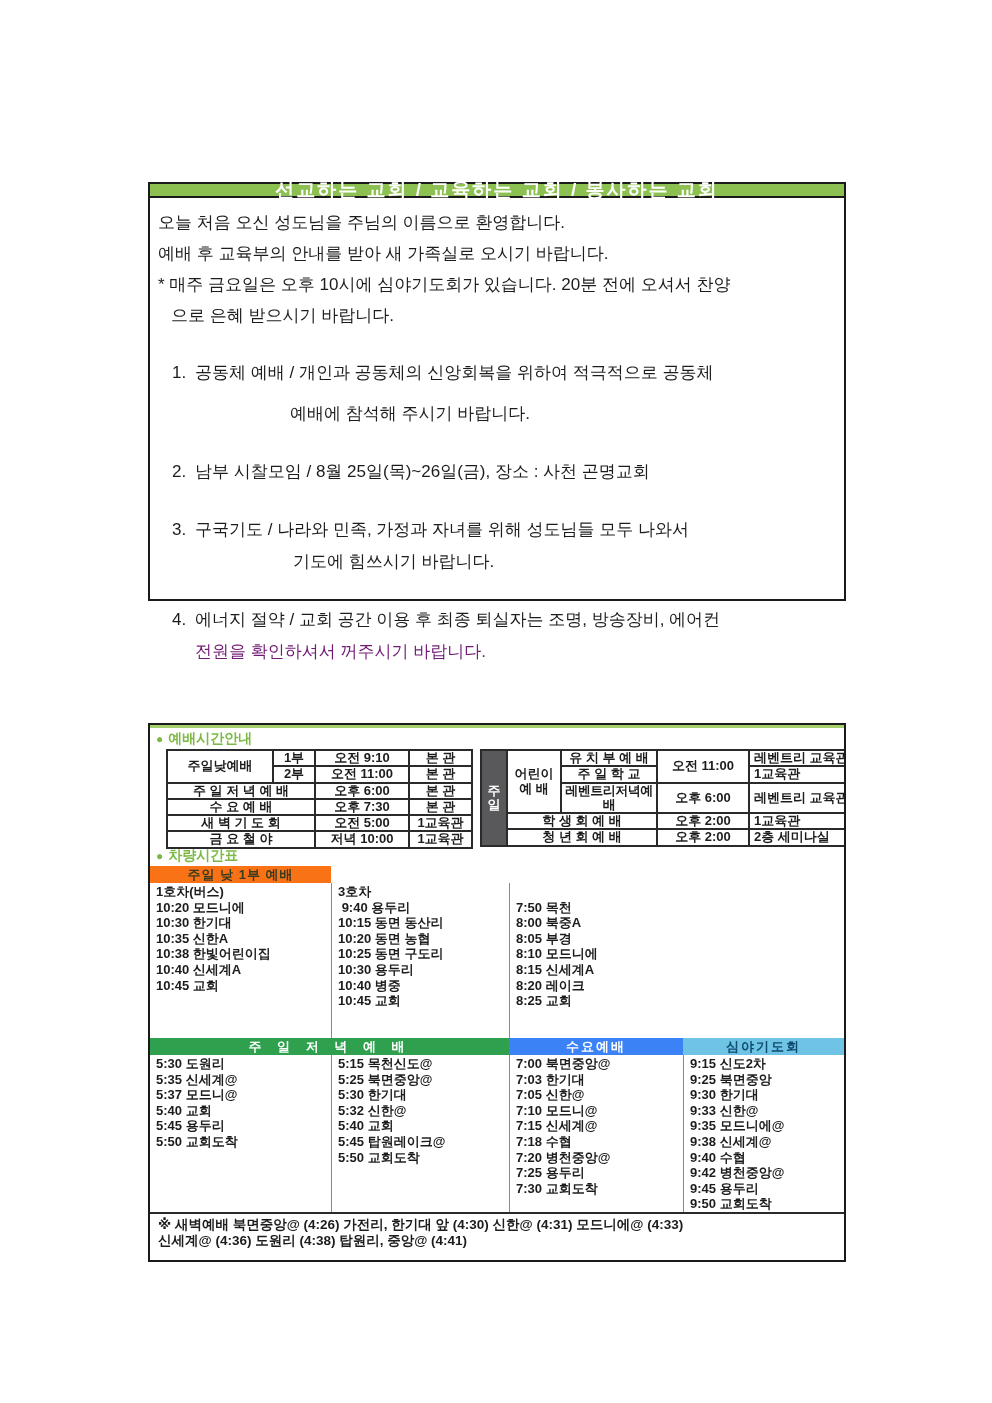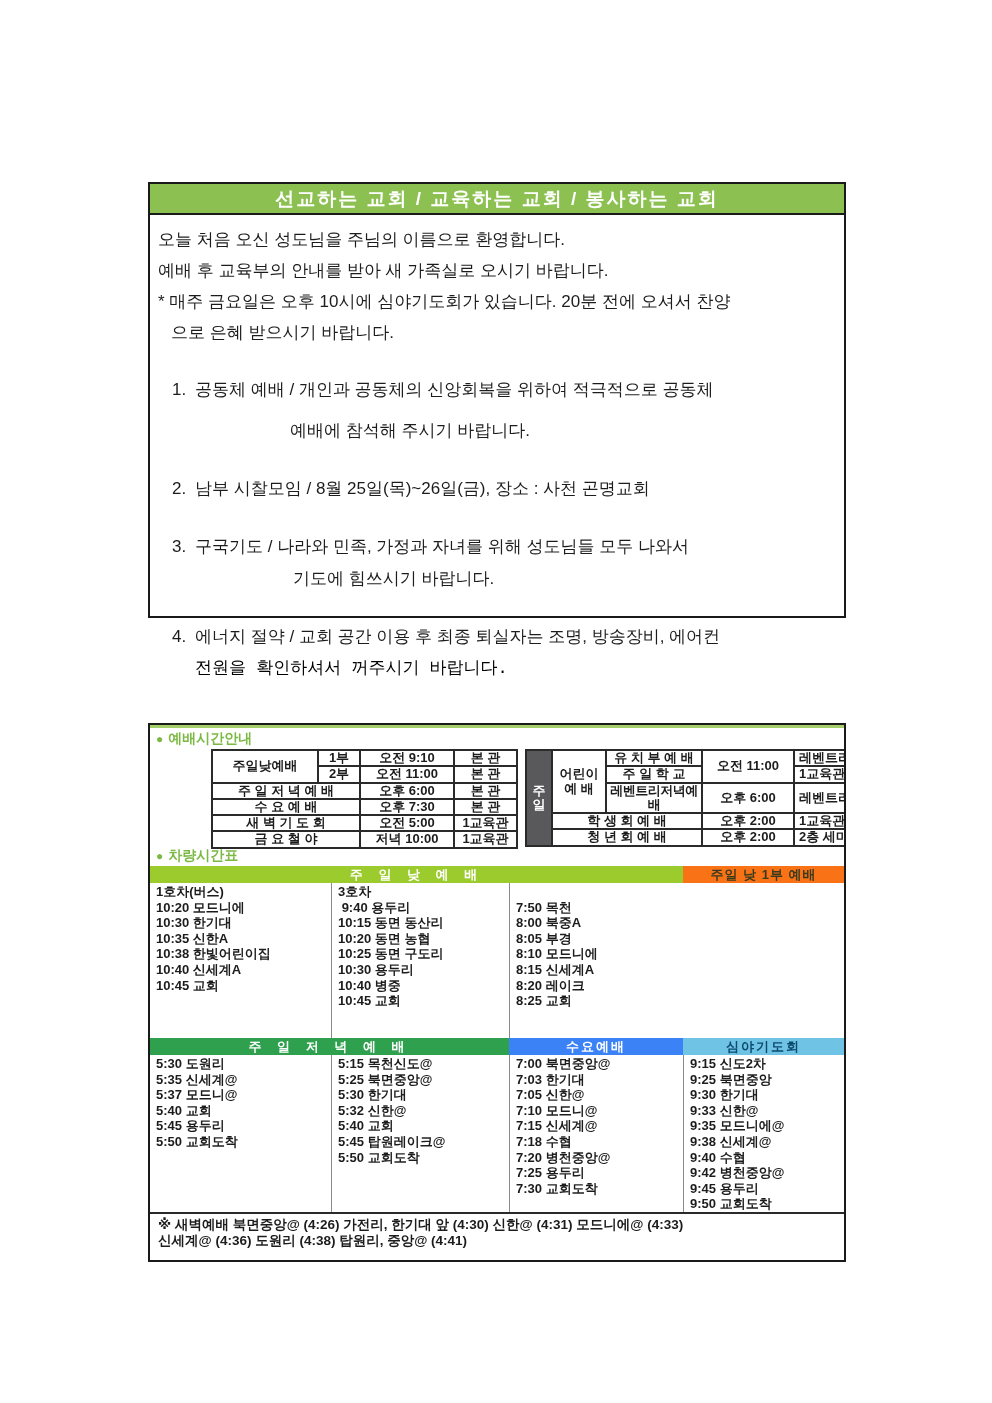--- a/index.html
+++ b/index.html
@@ -8,51 +8,51 @@
     width:992px; height:1403px; position:relative;
     font-family:"Liberation Sans","DejaVu Sans",sans-serif;
     color:#1c1c1c;
   }
   .lines { white-space:pre-wrap; }
 
   
   .notice-wrap { position:absolute; left:148px; top:182px; width:698px; }
   .banner {
     background:#8cc152; border:2px solid #1a1a1a; border-bottom:none;
-    height:31px; display:flex; align-items:center; justify-content:center;
+    height:14px; display:flex; align-items:center; justify-content:center;
     color:#ffffff; font-weight:bold; font-size:19px; letter-spacing:2px;
   }
   .notice-body {
     border:2px solid #1a1a1a; background:#ffffff;
     height:405px; padding:9px 8px 0 8px; font-size:17px;
   }
   .intro-line { line-height:31px; }
   .intro-cont { line-height:31px; padding-left:13px; }
   .intro-block { margin-bottom:26px; }
   .item { display:flex; line-height:32px; margin-top:26px; }
   .item-num { width:37px; padding-left:14px; flex:0 0 37px; }
   .item-body { flex:1; }
   .ind1 { padding-left:95px;margin-top:9px; }
   .ind3 { padding-left:98px; }
-  .red { color:#000000;font-family:Liberation Mono, monospace; }
+  .red { color:#701a75; }
 
   
   .sched-box {
     position:absolute; left:148px; top:723px; width:698px; height:539px;
     border:2px solid #1a1a1a; background:#ffffff; overflow:hidden;
   }
   .topline { height:3px; background:#a5cf6b; }
   .sec-label {
     display:flex; align-items:center; gap:5px;
     padding:3px 6px 2px 6px; height:21px;
     color:#7cb944; font-weight:bold; font-size:14px;
   }
   .sec-label .dot { color:#7cb944; font-size:12px; line-height:1; }
 
-  .worship-row { display:flex; gap:7px; padding:0 16px; height:96px;margin-left:45px; }
+  .worship-row { display:flex; gap:7px; padding:0 16px; height:96px; }
   table.wt { border-collapse:collapse; table-layout:fixed; }
   table.wt td {
     border:2px solid #2a2a2a; font-weight:bold; font-size:13px;
     text-align:center; vertical-align:middle; padding:0 1px; line-height:1.1;
   }
   .wt-left { width:305px; height:96px; }
   .wt-right { width:384px; height:96px; }
   .wt-right td.place { text-align:left; padding-left:4px; }
   td.daycell { background:#59595b; color:#ffffff; font-size:13px; }
   td.small { font-size:10.5px; letter-spacing:-0.5px; }
@@ -222,21 +222,20 @@
       </table>
   </div>
 
   <div class="sec-label">
     <span class="dot">●</span>
     <span>차량시간표</span>
   </div>
 
   <div class="veh">
     <div class="veh-hdr">
-      <div class="hbar morning">주 일 낮 예 배</div>
       <div class="hbar first">주일 낮 1부 예배</div>
     </div>
     <div class="veh-body top">
       <div class="vcell">
         <div class="ctitle">1호차(버스)</div>
         <div class="lines">10:20 모드니에
 10:30 한기대
 10:35 신한A
 10:38 한빛어린이집
 10:40 신세계A

